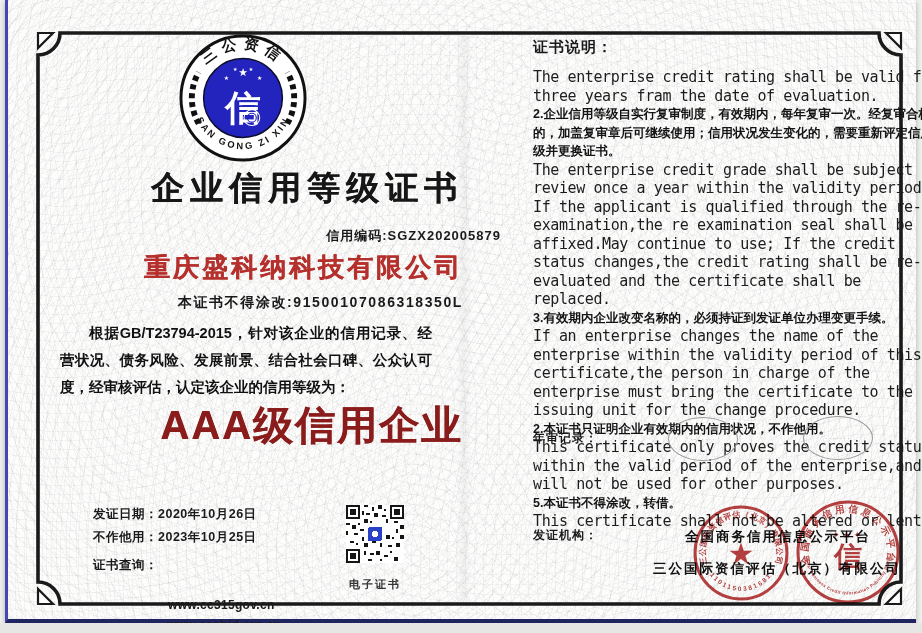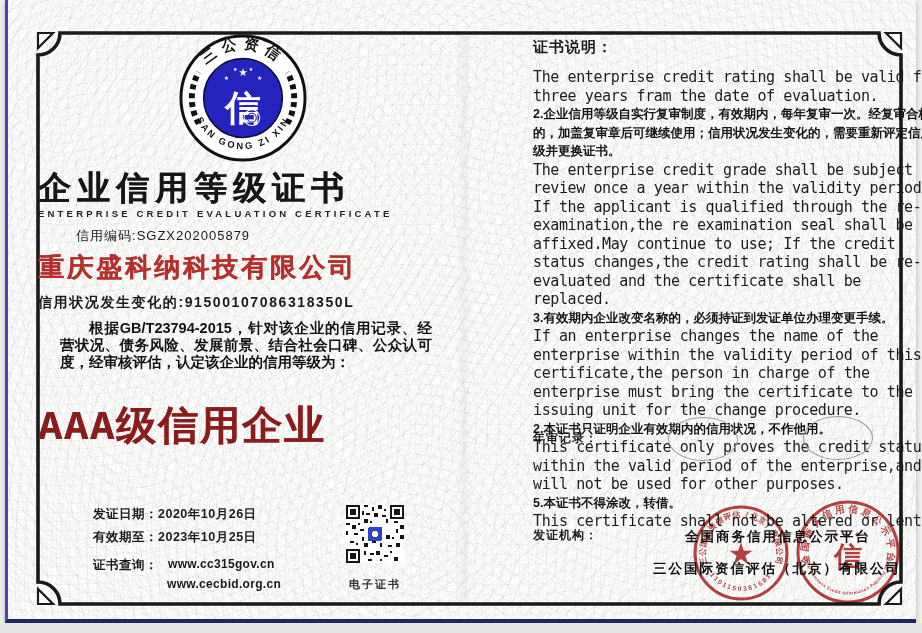--- a/index.html
+++ b/index.html
@@ -23,31 +23,31 @@
       repeating-radial-gradient(circle at 95% 92%, rgba(130,130,140,.08) 0 1px, transparent 1px 9px);
     border-left:3px solid #4646b2;
     border-bottom:4px solid #20255f;
     box-shadow:0 2px 5px rgba(0,0,0,.28);
   }
   .frame-svg{position:absolute;left:0;top:0;}
   .fold{position:absolute;left:448px;top:36px;width:16px;height:566px;
     background:linear-gradient(90deg,transparent,rgba(60,60,70,.06),transparent);}
   .pane{position:absolute;}
   .abs{position:absolute;}
-  .ctr{width:100%;text-align:left;}
+  .ctr{width:100%;text-align:right;margin-left:25px;}
   .faux-bold{text-shadow:.4px 0 0 currentColor;}
   .title{font-size:33px;font-weight:900;letter-spacing:6px;color:#161616;}
   .subtitle{font-size:9.5px;font-weight:700;letter-spacing:3.2px;color:#222;}
-  .codeline{font-size:13px;font-weight:400;letter-spacing:1px;padding-left:38px;}
+  .codeline{font-size:13px;font-weight:700;letter-spacing:1px;padding-left:38px;}
   .company{font-size:26px;font-weight:900;letter-spacing:3px;color:#b5302c;}
   .social{font-size:14px;font-weight:700;letter-spacing:1.6px;}
-  .bodypara{font-size:14.5px;font-weight:700;line-height:17px;text-align:justify;text-indent:2em;color:#111;}
-  .rating{font-family:Liberation Mono, monospace;font-size:40px;font-weight:900;letter-spacing:2px;color:#8a1c1c;}
+  .bodypara{font-size:14.5px;font-weight:700;line-height:27px;text-align:justify;text-indent:2em;color:#111;}
+  .rating{font-family:Liberation Sans, sans-serif;font-size:40px;font-weight:900;letter-spacing:2px;color:#8a1c1c;}
   .smallbold{font-size:12.5px;font-weight:700;letter-spacing:.5px;}
-  .url{font-size:12px;font-weight:600;letter-spacing:.3px;}
+  .url{font-size:12px;font-weight:600;letter-spacing:.3px;margin-top:41px;}
   .qr-caption{font-size:11px;font-weight:600;letter-spacing:2px;text-align:center;color:#333;}
   .instr-heading{font-size:15px;font-weight:800;letter-spacing:1px;}
   .instr{width:414px;}
   .instr .cn{font-size:12.5px;font-weight:700;line-height:18.5px;color:#141414;}
   .instr .en{font-size:15px;line-height:18.5px;letter-spacing:-.4px;
     font-family:"DejaVu Sans Mono","Liberation Mono",monospace;color:#1c1c1c;}
   .label14{font-size:12px;font-weight:700;letter-spacing:1px;}
   .review-ellipse{position:absolute;width:68px;height:42px;border:1px solid #9a9a9a;border-radius:50%;
     display:flex;align-items:center;justify-content:center;color:#c0c0c0;font-size:8px;letter-spacing:1px;}
   .issuer-line{font-size:13.5px;font-weight:800;letter-spacing:2px;color:#111;white-space:nowrap;}
@@ -90,41 +90,40 @@
       <text x="-17" y="-18" text-anchor="middle" font-size="6" fill="#fff">★</text>
       <text x="17" y="-18" text-anchor="middle" font-size="6" fill="#fff">★</text>
       <text x="-8" y="-27" text-anchor="middle" font-size="5" fill="#fff">★</text>
       <text x="8" y="-27" text-anchor="middle" font-size="5" fill="#fff">★</text>
       <text x="0" y="22" text-anchor="middle" font-size="36" font-weight="bold" fill="#fff">信</text>
       <circle cx="9" cy="20" r="8" fill="none" stroke="#ffffff" stroke-width="1.1"></circle>
       <circle cx="9" cy="20" r="4.5" fill="none" stroke="#2323bd" stroke-width="1.1"></circle>
     </svg>
 
     <div class="abs ctr title faux-bold" style="top:138px;">企业信用等级证书</div>
-    <div class="abs ctr subtitle" style="top:180px;">ENTERPRISE CREDIT EVALUATION CERTIFICATE</div>
 
     <div class="abs ctr codeline" style="top:199px;">
       <span>信用编码:</span><span>SGZX202005879</span>
     </div>
 
     <div class="abs ctr company faux-bold" style="top:222px;">重庆盛科纳科技有限公司</div>
 
     <div class="abs ctr social" style="top:266px;">
-      <span>信用状况发生变化的:</span><span>91500107086318350L</span>
+      <span>本证书不得涂改:</span><span>91500107086318350L</span>
     </div>
 
     <div class="abs bodypara" style="left:22px;top:292px;width:372px;">根据GB/T23794-2015，针对该企业的信用记录、经营状况、债务风险、发展前景、结合社会口碑、公众认可度，经审核评估，认定该企业的信用等级为：</div>
 
     <div class="abs ctr rating faux-bold" style="top:370px;">AAA级信用企业</div>
 
     <div class="abs smallbold" style="left:55px;top:478px;">
       <span>发证日期：</span><span>2020年10月26日</span>
     </div>
     <div class="abs smallbold" style="left:55px;top:501px;">
-      <span>有效期至：</span><span>2023年10月25日</span>
+      <span>不作他用：</span><span>2023年10月25日</span>
     </div>
     <div class="abs smallbold" style="left:55px;top:529px;">证书查询：</div>
     <div class="abs url" style="left:130px;top:529px;">www.cc315gov.cn</div>
     <div class="abs url" style="left:129px;top:549px;">www.cecbid.org.cn</div>
 
     <svg class="abs" style="left:308px;top:477px;" width="58" height="58" viewBox="0 0 29 29" shape-rendering="crispEdges">
       <rect width="29" height="29" fill="#fff"></rect>
       <g fill="#151515">
         <rect x="0" y="0" width="7" height="7"></rect>
           <rect x="22" y="0" width="7" height="7"></rect>

